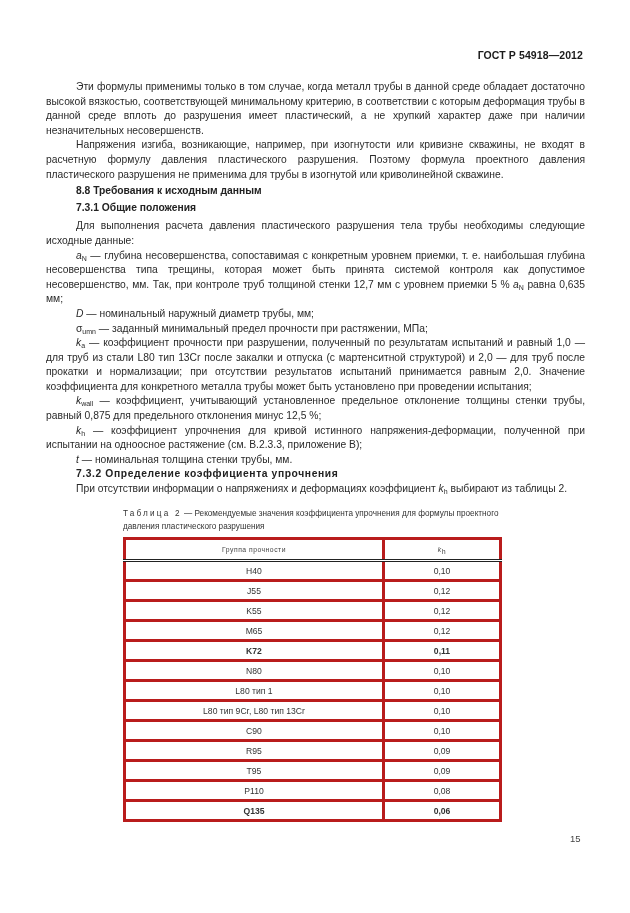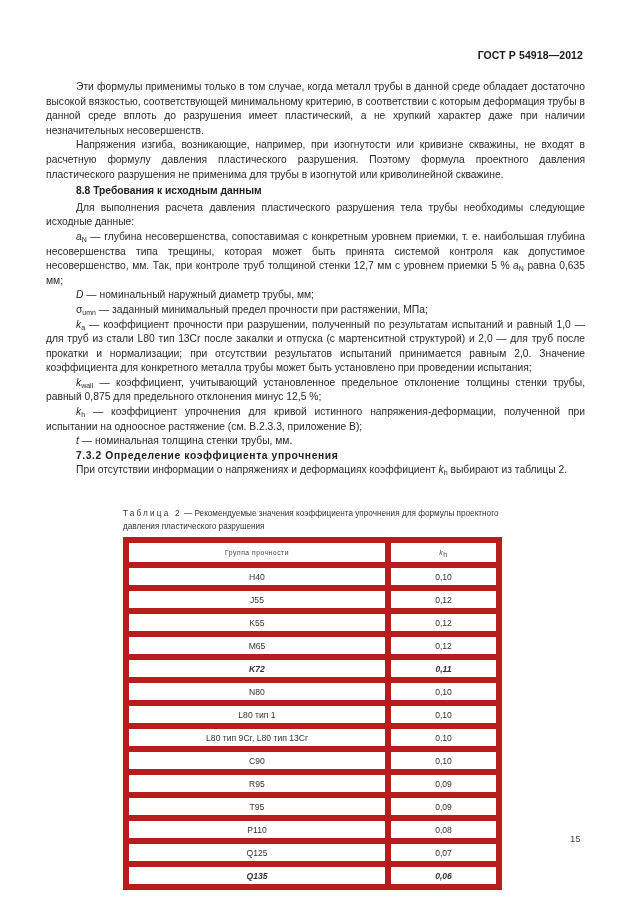--- a/index.html
+++ b/index.html
@@ -9,35 +9,36 @@
   .body { position: absolute; left: 46px; top: 80px; width: 539px; font-size: 10.3px; line-height: 14.6px; }
   .h { font-weight: bold; padding-left: 30px; margin: 0; color:#222; }
   .h2 { margin-top: 3px; margin-bottom: 4px; }
   .p { text-indent: 30px; margin: 0; text-align: justify; }
   .it { font-style: italic; }
   sub { font-size: 7px; vertical-align: -2px; line-height: 0; }
   .sp { letter-spacing: 0.6px; }
   .caption { position: absolute; left: 123px; top: 508px; width: 382px; font-size: 8.2px; line-height: 12.5px; color: #333; }
   .caption .t { letter-spacing: 2.2px; }
   table { position: absolute; left: 123px; top: 537px; width: 379px; border-collapse: collapse; font-size: 8.6px; color: #333; }
-  td, th { border: 6px solid #b91c1c; text-align: center; padding: 0; height: 17px; font-weight: normal; }
+  td, th { border: 3px solid #b91c1c; text-align: center; padding: 0; height: 17px; font-weight: normal; }
   th { height: 19px; font-size: 6.8px; letter-spacing: 0.5px; color:#444; border-bottom: 3px double #222; }
   td.c1, th.c1 { width: 256px; }
-  tr.bold td { font-weight: bold; font-style: italic; }
+  tr.bold td { font-weight: bold; }
   .pagenum { position: absolute; left: 570px; top: 833px; font-size: 9.5px; color: #444; }
 </style>
 </head>
 <body>
 
 <div class="header">ГОСТ Р 54918—2012</div>
 
 <div class="body">
   <p class="p">Эти формулы применимы только в том случае, когда металл трубы в данной среде обладает достаточно высокой вязкостью, соответствующей минимальному критерию, в соответствии с которым деформация трубы в данной среде вплоть до разрушения имеет пластический, а не хрупкий характер даже при наличии незначительных несовершенств.</p>
   <p class="p">Напряжения изгиба, возникающие, например, при изогнутости или кривизне скважины, не входят в расчетную формулу давления пластического разрушения. Поэтому формула проектного давления пластического разрушения не применима для трубы в изогнутой или криволинейной скважине.</p>
   <p class="h h2" style="margin-top:2px;margin-bottom:2px;">8.8 Требования к исходным данным</p>
+  <p class="h" style="margin-bottom:4px;">7.3.1 Общие положения</p>
   <p class="p">Для выполнения расчета давления пластического разрушения тела трубы необходимы следующие исходные данные:</p>
   <p class="p"><span class="it">a</span><sub>N</sub><span> — глубина несовершенства, сопоставимая с конкретным уровнем приемки, т. е. наибольшая глубина несовершенства типа трещины, которая может быть принята системой  контроля  как допустимое несовершенство, мм. Так, при контроле труб толщиной стенки 12,7 мм с уровнем приемки 5 % </span><span class="it">a</span><sub>N</sub><span> равна 0,635 мм;</span></p>
   <p class="p"><span class="it">D</span><span> — номинальный наружный диаметр трубы, мм;</span></p>
   <p class="p"><span>σ</span><sub>umn</sub><span> — заданный минимальный предел прочности при растяжении, МПа;</span></p>
   <p class="p"><span class="it">k</span><sub>a</sub><span> — коэффициент прочности при разрушении, полученный по результатам испытаний и равный 1,0 — для труб из стали L80 тип 13Cr после закалки и отпуска (с мартенситной структурой) и 2,0 — для труб после прокатки и нормализации; при отсутствии результатов испытаний принимается равным 2,0. Значение коэффициента для конкретного металла трубы может быть установлено при проведении испытания;</span></p>
   <p class="p"><span class="it">k</span><sub>wall</sub><span> — коэффициент, учитывающий установленное предельное отклонение толщины стенки трубы, равный 0,875 для предельного отклонения минус 12,5 %;</span></p>
   <p class="p"><span class="it">k</span><sub>h</sub><span> — коэффициент упрочнения для кривой истинного напряжения-деформации, полученной при испытании на одноосное растяжение (см. В.2.3.3, приложение В);</span></p>
   <p class="p"><span class="it">t</span><span> — номинальная толщина стенки трубы, мм.</span></p>
   <p class="h sp">7.3.2 Определение коэффициента упрочнения</p>
   <p class="p"><span>При отсутствии информации о напряжениях и деформациях коэффициент </span><span class="it">k</span><sub>h</sub><span> выбирают из таблицы 2.</span></p>
@@ -94,24 +95,20 @@
         <td>0,09</td>
       </tr>
       <tr>
         <td class="c1">T95</td>
         <td>0,09</td>
       </tr>
       <tr>
         <td class="c1">P110</td>
         <td>0,08</td>
       </tr>
-      <tr>
-        <td class="c1">Q125</td>
-        <td>0,07</td>
-      </tr>
       <tr class="bold">
         <td class="c1">Q135</td>
         <td>0,06</td>
       </tr>
     </tbody>
 </table>
 
 <div class="pagenum">15</div>
 
 </body></html>

